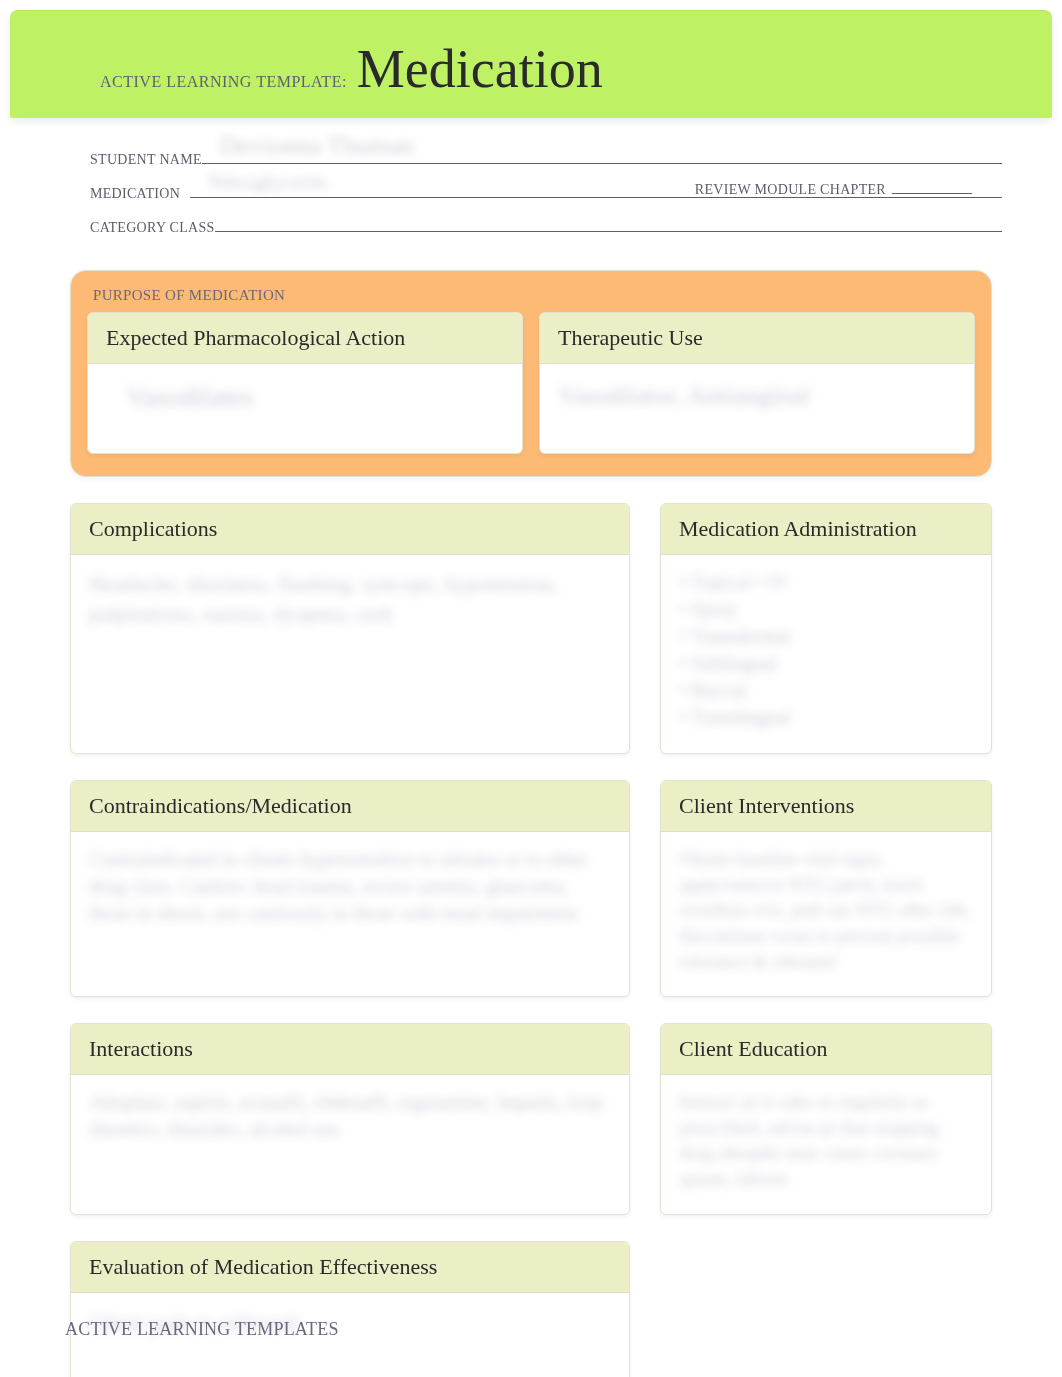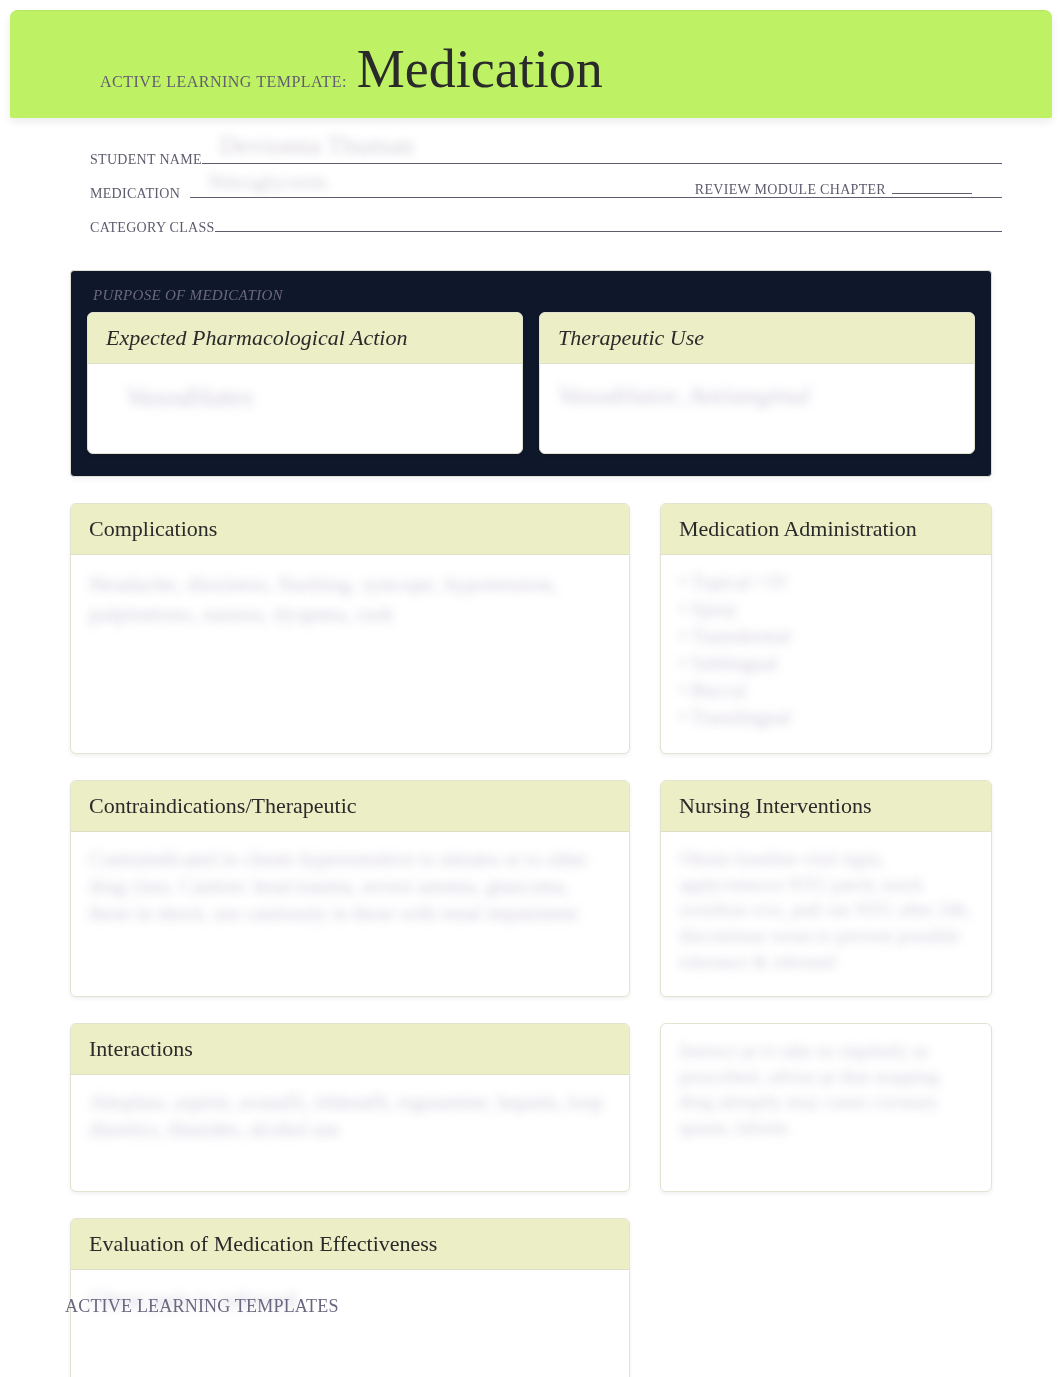--- a/index.html
+++ b/index.html
@@ -92,25 +92,24 @@
     gap:30px;
     align-items:baseline;
   }
   .row-split .info-line{min-width:0;}
   .row-split .left{flex:1 1 55%; display:flex; align-items:baseline; gap:10px;}
 
   
   .purpose-wrap{
     margin:10px 70px 0 70px;
     border:1px solid #e0dfd6;
-    border-radius:4px;
-    background:#0f172a;
+    border-radius:16px;
+    background:#fdba74;
     padding:16px 16px 22px 16px;
     box-shadow:0 2px 6px rgba(0,0,0,0.05);
-    font-style:italic;
   }
   .purpose-label{
     color:#6b6780;
     font-size:15px;
     letter-spacing:0.3px;
     margin:0 0 8px 6px;
   }
   .two-col{
     display:flex;
     gap:16px;
@@ -241,41 +240,42 @@
         <div class="blur-block" style="white-space:pre-line; font-size:20px;">• Topical  • IV
 • Spray
 • Transdermal
 • Sublingual
 • Buccal
 • Translingual</div>
       </div>
     </div>
 
     <div class="card tall">
-      <div class="card-head">Contraindications/Therapeutic</div>
+      <div class="card-head">Contraindications/Medication</div>
       <div class="card-body">
         <div class="blur-block" style="font-size:20px;">Contraindicated in clients hypersensitive to nitrates or to other drug class. Caution: head trauma, severe anemia, glaucoma, those in shock, use cautiously in those with renal impairment</div>
       </div>
     </div>
 
     <div class="card tall">
-      <div class="card-head">Nursing Interventions</div>
+      <div class="card-head">Client Interventions</div>
       <div class="card-body">
         <div class="blur-block" style="font-size:19px;">Obtain baseline vital signs, apply/remove NTG patch, teach overdose s/sx, pull out NTG after 24h, discontinue wean to prevent possible tolerance &amp; rebound</div>
       </div>
     </div>
 
     <div class="card tall">
       <div class="card-head">Interactions</div>
       <div class="card-body">
         <div class="blur-block" style="font-size:20px;">Alteplase, aspirin, avanafil, sildenafil, ergotamine, heparin, loop diuretics, thiazides, alcohol use</div>
       </div>
     </div>
 
     <div class="card tall">
+      <div class="card-head">Client Education</div>
       <div class="card-body">
         <div class="blur-block" style="font-size:19px;">Instruct pt to take ns regularly as prescribed, advise pt that stopping drug abruptly may cause coronary spasm, inform</div>
       </div>
     </div>
 
     <div class="card tall" style="grid-column:1;">
       <div class="card-head">Evaluation of Medication Effectiveness</div>
       <div class="card-body">
         <div class="blur-block" style="font-size:24px;">Chest pain is relieved</div>
       </div>

